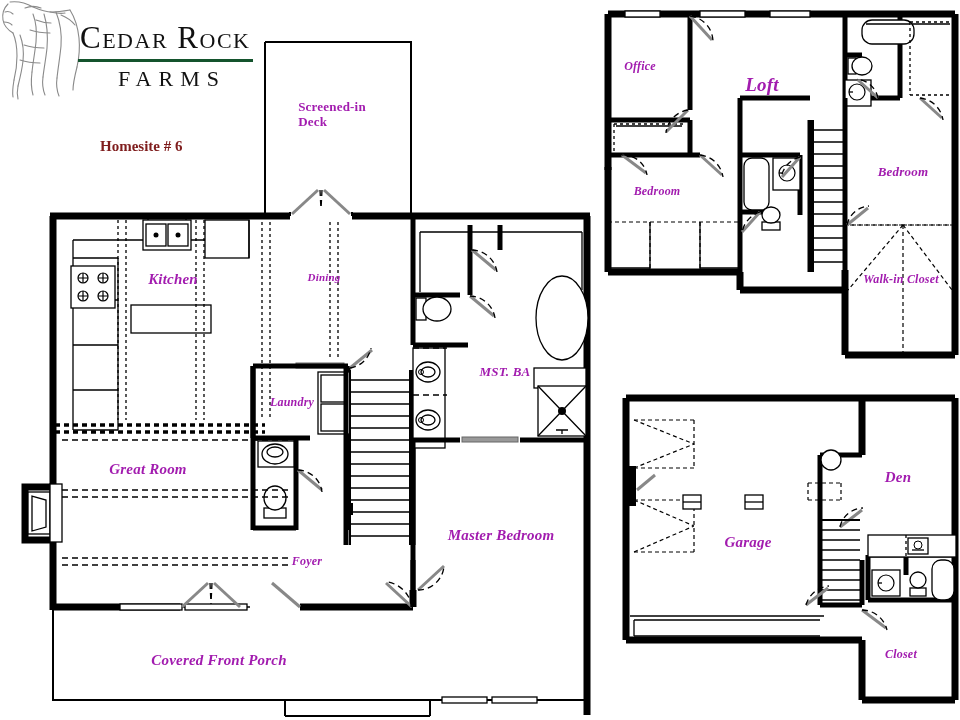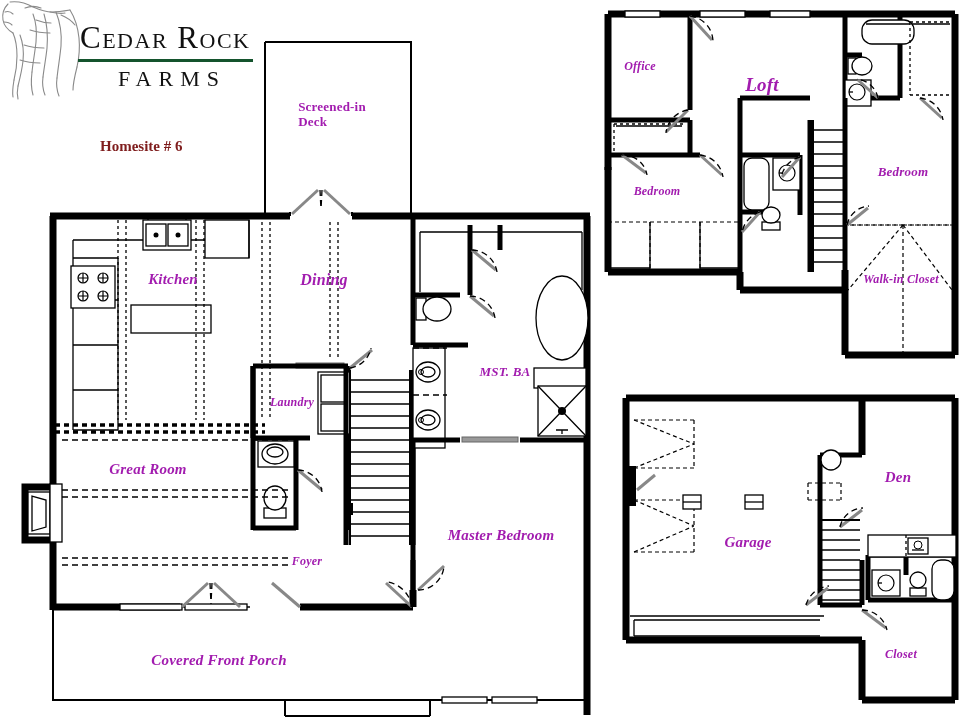--- a/index.html
+++ b/index.html
@@ -508,21 +508,21 @@
       <rect class="fill" x="932" y="560" width="22" height="40" rx="9"></rect>
     </g>
   </svg>
 
   <div class="lbl upright center" id="deck-label" style="left:332px;top:100px;font-size:13px;transform:translateX(-50%);">
       <div>Screened-in</div>
       <div>Deck</div>
     </div>
 
   <div class="lbl" style="left:164px;top:271px;font-size:15px;transform:translateX(-50%);margin-left:9px;">Kitchen</div>
-  <div class="lbl" style="left:324px;top:271px;font-size:16px;transform:translateX(-50%);">Dining</div>
+  <div class="lbl" style="left:324px;top:271px;font-size:11px;transform:translateX(-50%);">Dining</div>
   <div class="lbl" style="left:292px;top:396px;font-size:12px;transform:translateX(-50%);">Laundry</div>
   <div class="lbl" style="left:489px;top:365px;font-size:13px;transform:translateX(-50%);margin-left:16px;">MST. BA</div>
   <div class="lbl" style="left:148px;top:461px;font-size:15px;transform:translateX(-50%);">Great Room</div>
   <div class="lbl" style="left:501px;top:527px;font-size:15px;transform:translateX(-50%);">Master Bedroom</div>
   <div class="lbl" style="left:307px;top:555px;font-size:12px;transform:translateX(-50%);">Foyer</div>
   <div class="lbl" style="left:219px;top:652px;font-size:15px;transform:translateX(-50%);">Covered Front Porch</div>
 
   <div class="lbl" style="left:640px;top:60px;font-size:12px;transform:translateX(-50%);">Office</div>
   <div class="lbl" style="left:762px;top:74px;font-size:19px;transform:translateX(-50%);">Loft</div>
   <div class="lbl" style="left:903px;top:165px;font-size:13px;transform:translateX(-50%);">Bedroom</div>

